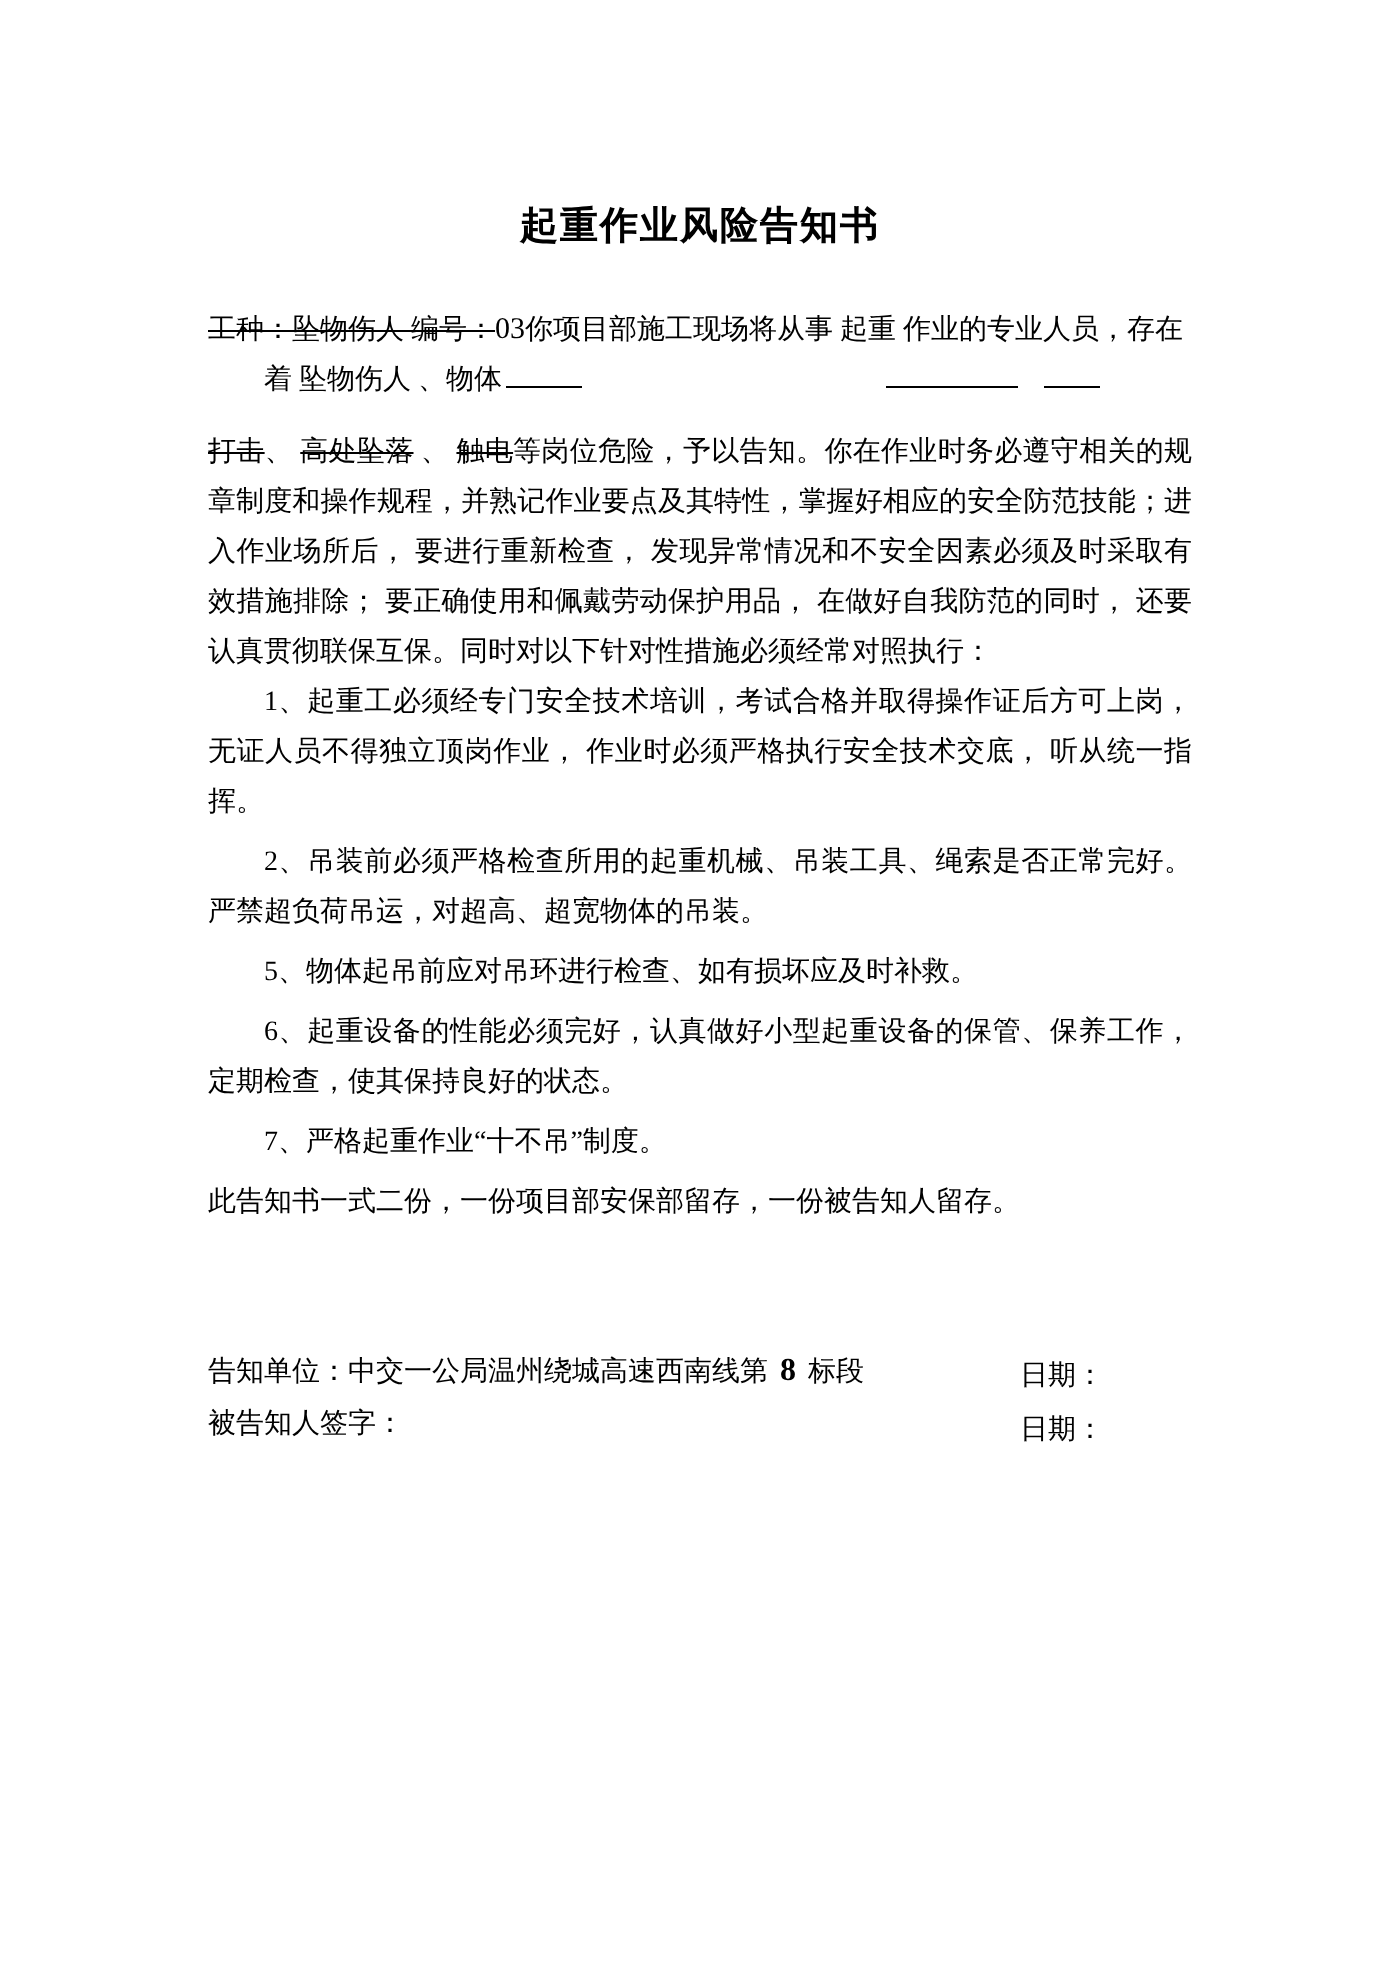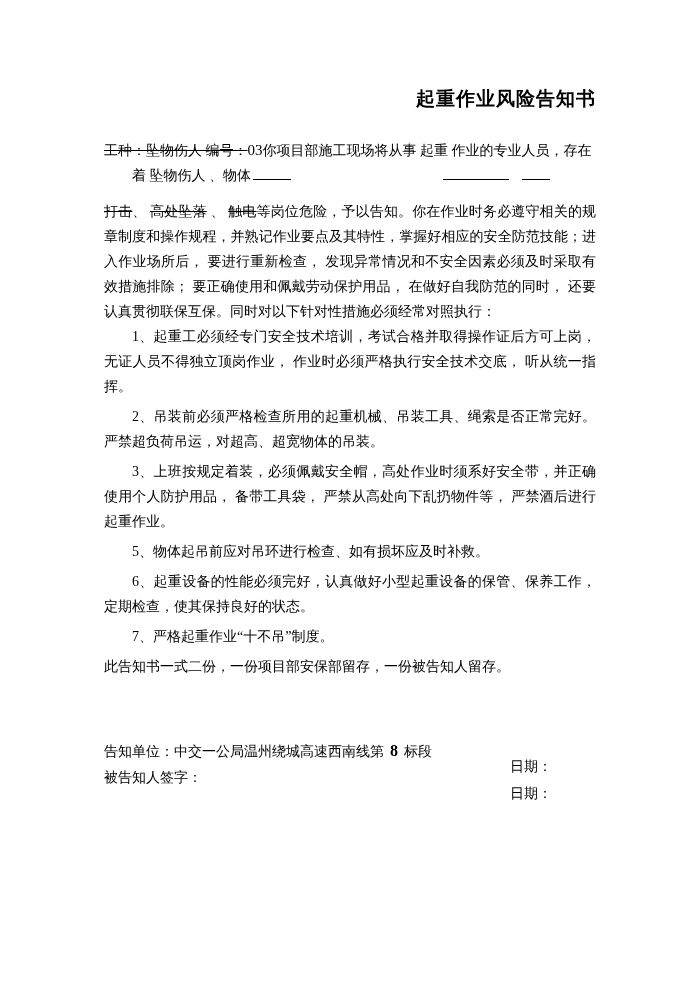--- a/index.html
+++ b/index.html
@@ -4,61 +4,60 @@
 <style>
   html,body{margin:0;padding:0;background:#ffffff;}
   .page{
     width:700px;height:990px;background:#ffffff;color:#000;
     box-sizing:border-box;position:relative;
     padding:86px 104px 0 104px;
     font-family:"Liberation Serif","DejaVu Serif",serif;
     font-size:14px;line-height:25px;
   }
   .doc-title{
-    text-align:right;font-size:19px;font-weight:bold;
-    margin:0 0 26px 0;line-height:26px;letter-spacing:1px;
+    text-align:center;font-size:19px;font-weight:bold;
+    margin:15px 0 26px 0;line-height:26px;letter-spacing:1px;
   }
   p{margin:0;text-align:justify;}
   .intro-line1{white-space:nowrap;}
   .intro-line2{white-space:nowrap;text-indent:2em;}
   .intro-rest{margin-top:11px;}
   .strike{text-decoration:line-through;}
   .uline{}
   .num-bold{font-weight:normal;font-size:15px;}
   .blank{
     display:inline-block;border-bottom:1px solid #000;
     height:15px;vertical-align:baseline;
   }
   .blank-1{width:38px;margin-left:2px;}
   .blank-2{width:66px;margin-left:152px;}
   .blank-3{width:28px;margin-left:13px;}
   .item{text-indent:2em;margin-bottom:5px;}
   .item-first{margin-top:0;}
   .closing{margin-top:0;}
   .footer{margin-top:58px;}
   .footer-row{position:relative;height:27px;line-height:27px;white-space:nowrap;}
-  .date-label{position:absolute;left:406px;top:16px;}
+  .date-label{position:absolute;left:406px;top:4px;font-family:Liberation Mono, monospace;}
   .big-num{font-weight:bold;font-size:16px;padding:0 6px;}
 </style>
 </head>
 <body>
 
 <div class="page">
 
   <h1 class="doc-title">起重作业风险告知书</h1>
 
   <p class="intro-line1"><span class="strike">工种：坠物伤人 编号：</span><span class="num-bold">03</span><span>你项目部施工现场将从事 起重 作业的专业人员，存在</span></p>
 
   <p class="intro-line2"><span>着 </span><span class="uline">坠物伤人</span><span> 、物体</span><span class="blank blank-1"></span><span class="blank blank-2"></span><span class="blank blank-3"></span></p>
 
   <p class="intro-rest"><span class="strike">打击</span><span>、 </span><span class="strike">高处坠落</span><span> 、 </span><span class="strike">触电</span><span>等岗位危险，予以告知。你在作业时务必遵守相关的规章制度和操作规程，并熟记作业要点及其特性，掌握好相应的安全防范技能；进入作业场所后， 要进行重新检查， 发现异常情况和不安全因素必须及时采取有效措施排除； 要正确使用和佩戴劳动保护用品， 在做好自我防范的同时， 还要认真贯彻联保互保。同时对以下针对性措施必须经常对照执行：</span></p>
 
   <p class="item item-first">1、起重工必须经专门安全技术培训，考试合格并取得操作证后方可上岗，无证人员不得独立顶岗作业， 作业时必须严格执行安全技术交底， 听从统一指挥。</p>
   <p class="item">2、吊装前必须严格检查所用的起重机械、吊装工具、绳索是否正常完好。严禁超负荷吊运，对超高、超宽物体的吊装。</p>
-  <p class="item">3、上班按规定着装，必须佩戴安全帽，高处作业时须系好安全带，并正确使用个人防护用品， 备带工具袋， 严禁从高处向下乱扔物件等， 严禁酒后进行起重作业。</p>
   <p class="item">5、物体起吊前应对吊环进行检查、如有损坏应及时补救。</p>
   <p class="item">6、起重设备的性能必须完好，认真做好小型起重设备的保管、保养工作，定期检查，使其保持良好的状态。</p>
   <p class="item">7、严格起重作业“十不吊”制度。</p>
 
   <p class="closing">此告知书一式二份，一份项目部安保部留存，一份被告知人留存。</p>
 
   <div class="footer">
     <div class="footer-row">
       <span>告知单位：中交一公局温州绕城高速西南线第</span><span class="big-num">8</span><span>标段</span>
       <span class="date-label">日期：</span>

